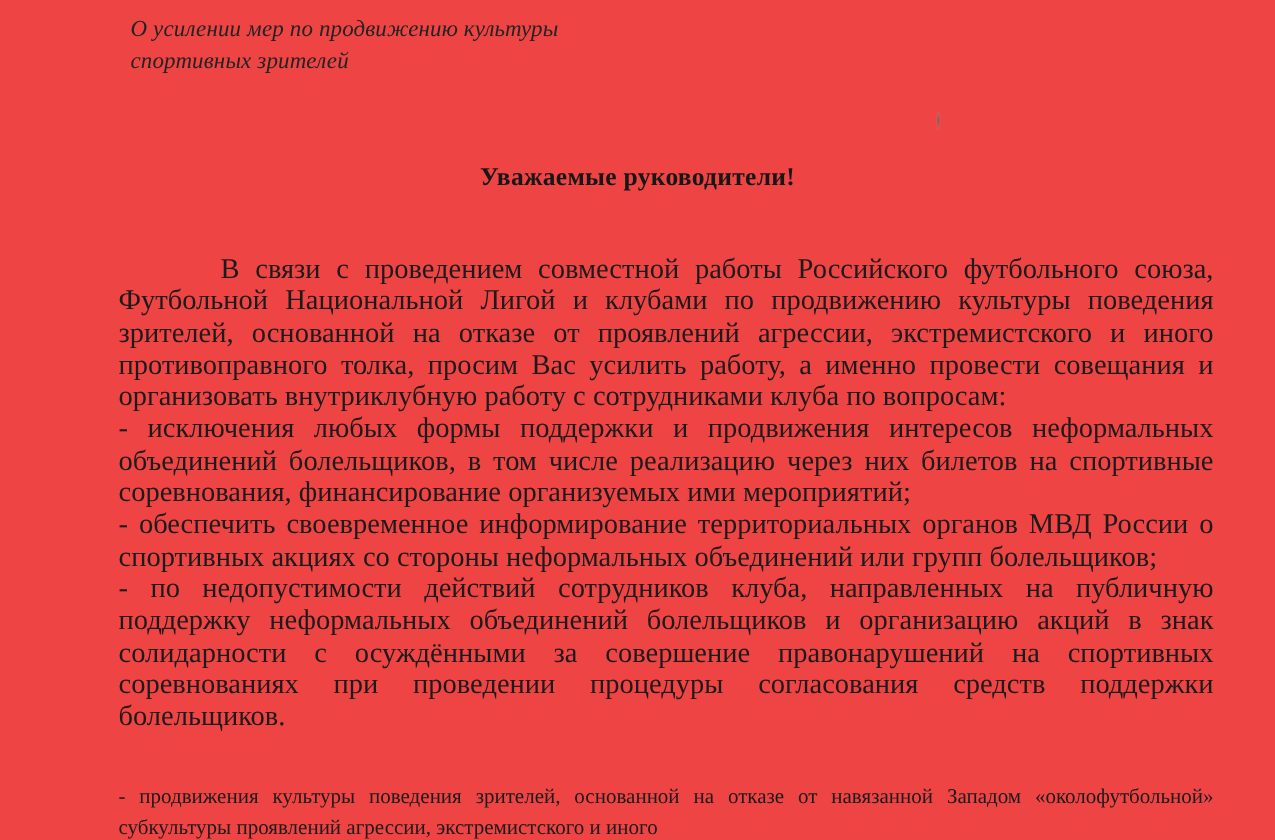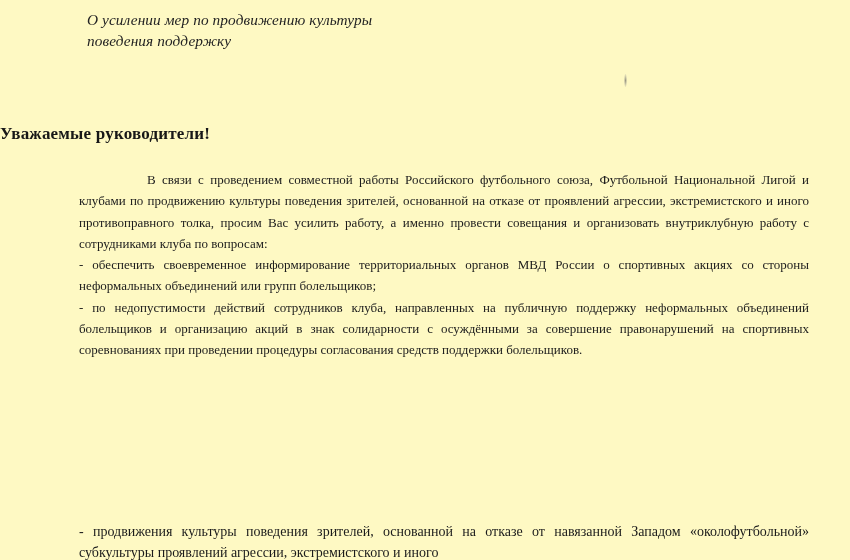--- a/index.html
+++ b/index.html
@@ -15,21 +15,21 @@
     font-family: "Liberation Serif", "DejaVu Serif", serif;
     color: #1d1d1d;
     position: relative;
     -webkit-font-smoothing: antialiased;
   }
 
   
   .page {
     position: absolute;
     inset: 0;
-    background: #fef9c3;
+    background: #ef4444;
     overflow: hidden;
   }
 
   
   .subject-line {
     position: absolute;
     left: 87px;
     top: 9px;
     width: 345px;
     font-style: italic;
@@ -51,35 +51,34 @@
     border-radius: 50%;
     pointer-events: none;
   }
 
   
   .salutation {
     position: absolute;
     left: 0;
     top: 108px;
     width: 850px;
-    text-align: left;
+    text-align: center;
     font-weight: bold;
     font-size: 17px;
     letter-spacing: 0.2px;
     color: #171717;
-    margin-top: 16px;
   }
 
   
   .body-column {
     position: absolute;
     left: 79px;
     top: 169px;
     width: 730px;
-    font-size: 13px;
+    font-size: 19px;
     line-height: 21.3px;
     text-align: justify;
     text-justify: inter-word;
     color: #1b1b1b;
   }
   .body-column p {
     margin: 0;
     text-align: justify;
   }
   .para-indent {
@@ -104,29 +103,30 @@
   }
   .clipped-tail p { margin: 0; text-align: justify; }
 </style>
 </head>
 <body>
 
 <div class="page">
 
   <div class="subject-line">
     <div>О усилении мер по продвижению культуры</div>
-    <div>поведения поддержку</div>
+    <div>спортивных зрителей</div>
   </div>
 
   <div class="scan-speck"></div>
 
   <div class="salutation">Уважаемые руководители!</div>
 
   <div class="body-column">
     <p class="para-indent">В связи с проведением совместной работы Российского футбольного союза, Футбольной Национальной Лигой и клубами по продвижению культуры поведения зрителей, основанной на отказе от проявлений агрессии, экстремистского и иного противоправного толка, просим Вас усилить работу, а именно провести совещания и организовать внутриклубную работу с сотрудниками клуба по вопросам:</p>
+    <p class="gap-before">- исключения любых формы поддержки и продвижения интересов неформальных объединений болельщиков, в том числе реализацию через них билетов на спортивные соревнования, финансирование организуемых ими мероприятий;</p>
     <p>- обеспечить своевременное информирование территориальных органов МВД России о спортивных акциях со стороны неформальных объединений или групп болельщиков;</p>
     <p>- по недопустимости действий сотрудников клуба, направленных на публичную поддержку неформальных объединений болельщиков и организацию акций в знак солидарности с осуждёнными за совершение правонарушений на спортивных соревнованиях при проведении процедуры согласования средств поддержки болельщиков.</p>
   </div>
 
   <div class="clipped-tail">
     <p>- продвижения культуры поведения зрителей, основанной на отказе от навязанной Западом «околофутбольной» субкультуры проявлений агрессии, экстремистского и иного</p>
   </div>
 
 </div>
 

